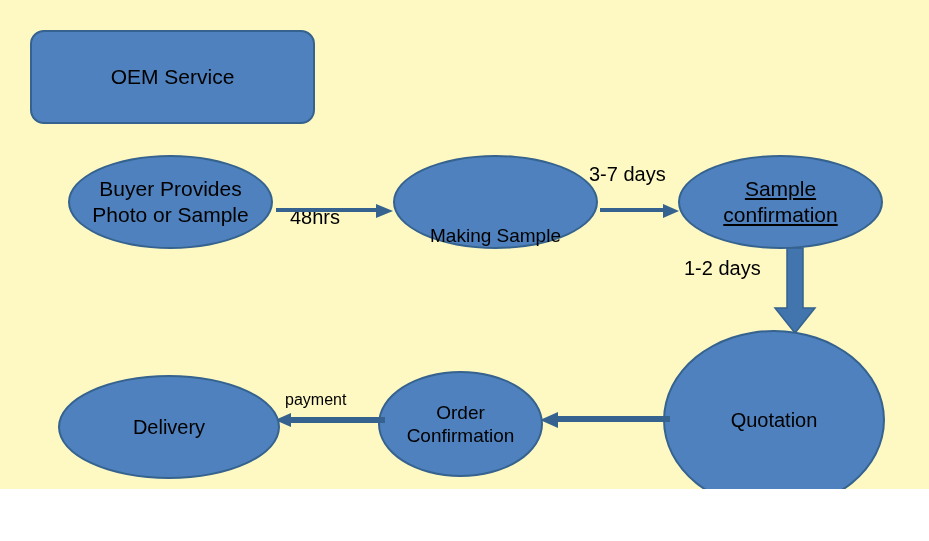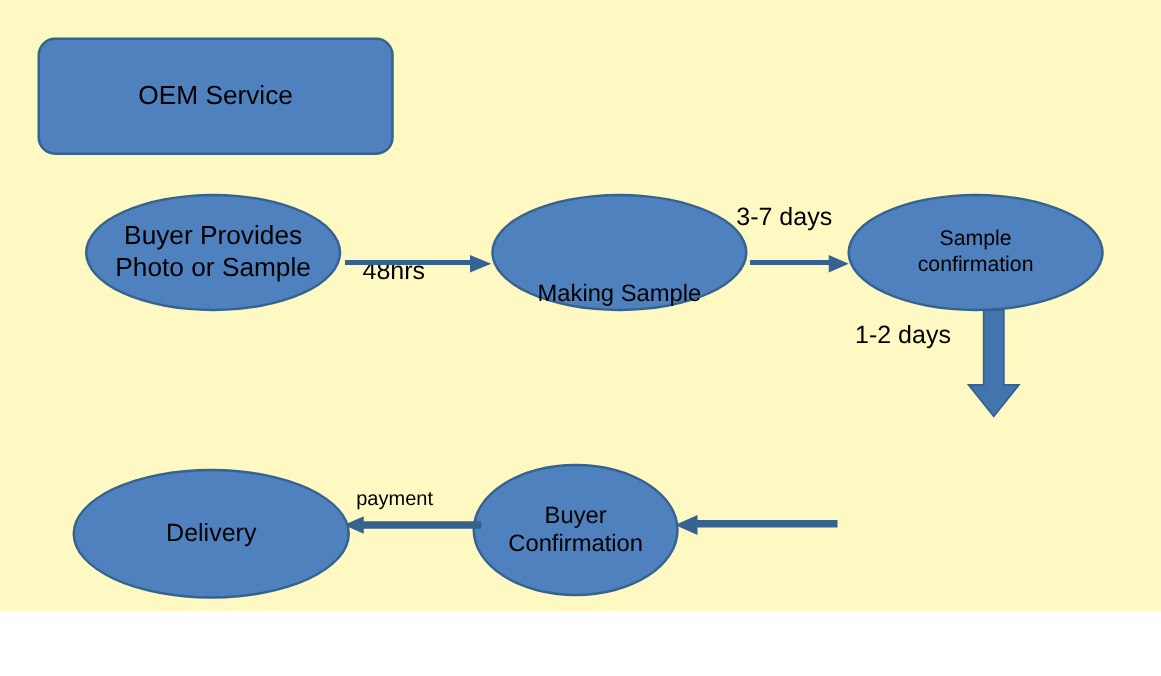--- a/index.html
+++ b/index.html
@@ -85,41 +85,44 @@
     <span class="node-label">Making Sample</span>
   </div>
 
   <div class="edge-label" style="left:589px; top:164px; font-size:20px;text-align:center;">3-7 days</div>
   <div class="arrow-h" style="left:600px; top:202px;">
     <svg width="80" height="18" viewBox="0 0 80 18">
       <path d="M0,6 L63,6 L63,2 L79,9 L63,16 L63,10 L0,10 Z" fill="#35628E"></path>
     </svg>
   </div>
 
-  <div class="node ellipse" style="left:678px; top:155px; width:205px; height:94px; font-size:17px;">
+  <div class="node ellipse" style="left:678px; top:155px; width:205px; height:94px; font-size:21px;text-decoration:underline;">
     <span class="node-label">Sample
 confirmation</span>
   </div>
 
   <div class="edge-label" style="left:684px; top:258px; font-size:20px;">1-2 days</div>
   <div class="arrow-v" style="left:770px; top:248px;">
     <svg width="56" height="86" viewBox="0 0 56 86">
       <path d="M17,0 L33,0 L33,60 L45,60 L25,85 L5,60 L17,60 Z" fill="#4274AE" stroke="#35628E" stroke-width="1.5"></path>
     </svg>
   </div>
 
+  <div class="node ellipse" style="left:663px; top:330px; width:222px; height:180px; font-size:20px;">
+    <span class="node-label">Quotation</span>
+  </div>
 
   <div class="arrow-h" style="left:540px; top:411px;">
     <svg width="130" height="18" viewBox="0 0 130 18">
       <path d="M130,5 L18,5 L18,1 L0,9 L18,17 L18,11 L130,11 Z" fill="#35628E"></path>
     </svg>
   </div>
 
   <div class="node ellipse" style="left:378px; top:371px; width:165px; height:106px; font-size:19px;">
-    <span class="node-label">Buyer
+    <span class="node-label">Order
 Confirmation</span>
   </div>
 
   <div class="edge-label" style="left:285px; top:392px; font-size:16px;">payment</div>
   <div class="arrow-h" style="left:275px; top:413px;">
     <svg width="110" height="14" viewBox="0 0 110 14">
       <path d="M110,4 L16,4 L16,0 L0,7 L16,14 L16,10 L110,10 Z" fill="#35628E"></path>
     </svg>
   </div>
 

